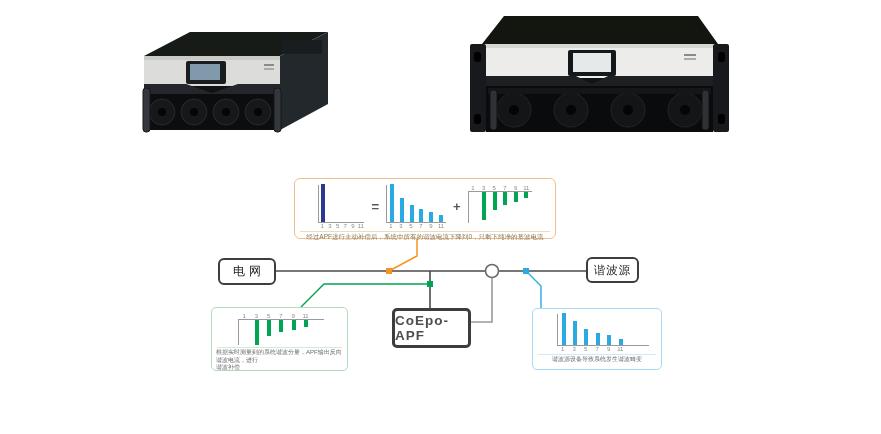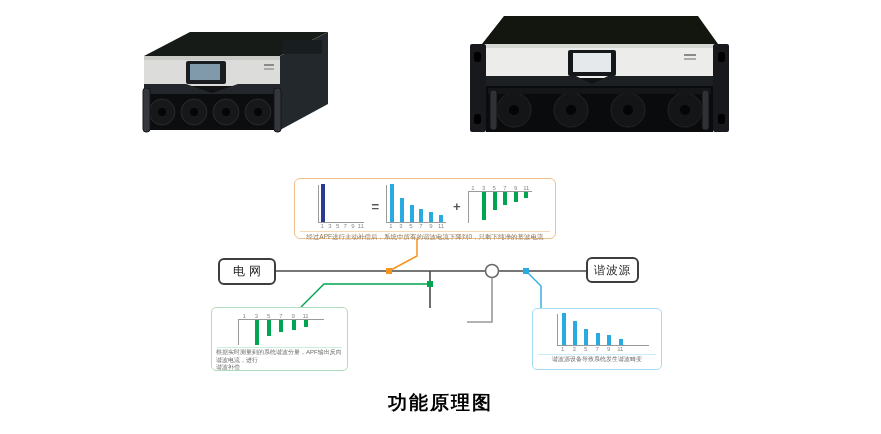--- a/index.html
+++ b/index.html
@@ -225,20 +225,23 @@
   </div>
 
   <div class="node node-grid">
     <span>电网</span>
   </div>
 
   <div class="node node-source">
     <span>谐波源</span>
   </div>
 
+  <div class="node node-apf">
+    <span>CoEpo-APF</span>
+  </div>
 
   <div class="ann ann-green">
     <div class="chart" style="width:86px;margin:5px 0 0 26px">
         <div class="ticks">
           <span>1</span>
           <span>3</span>
           <span>5</span>
           <span>7</span>
           <span>9</span>
           <span>11</span>
@@ -305,15 +308,14 @@
           <span>9</span>
           <span>11</span>
           <span></span>
           <span></span>
         </div>
       </div>
     <div class="divider div-blue"></div>
     <div class="boxcap boxcap-center" style="font-size:6px">谐波源设备导致系统发生谐波畸变</div>
   </div>
 
-  <div class="page-title">功能原理图</div>
 
 </div>
 
 </body></html>

